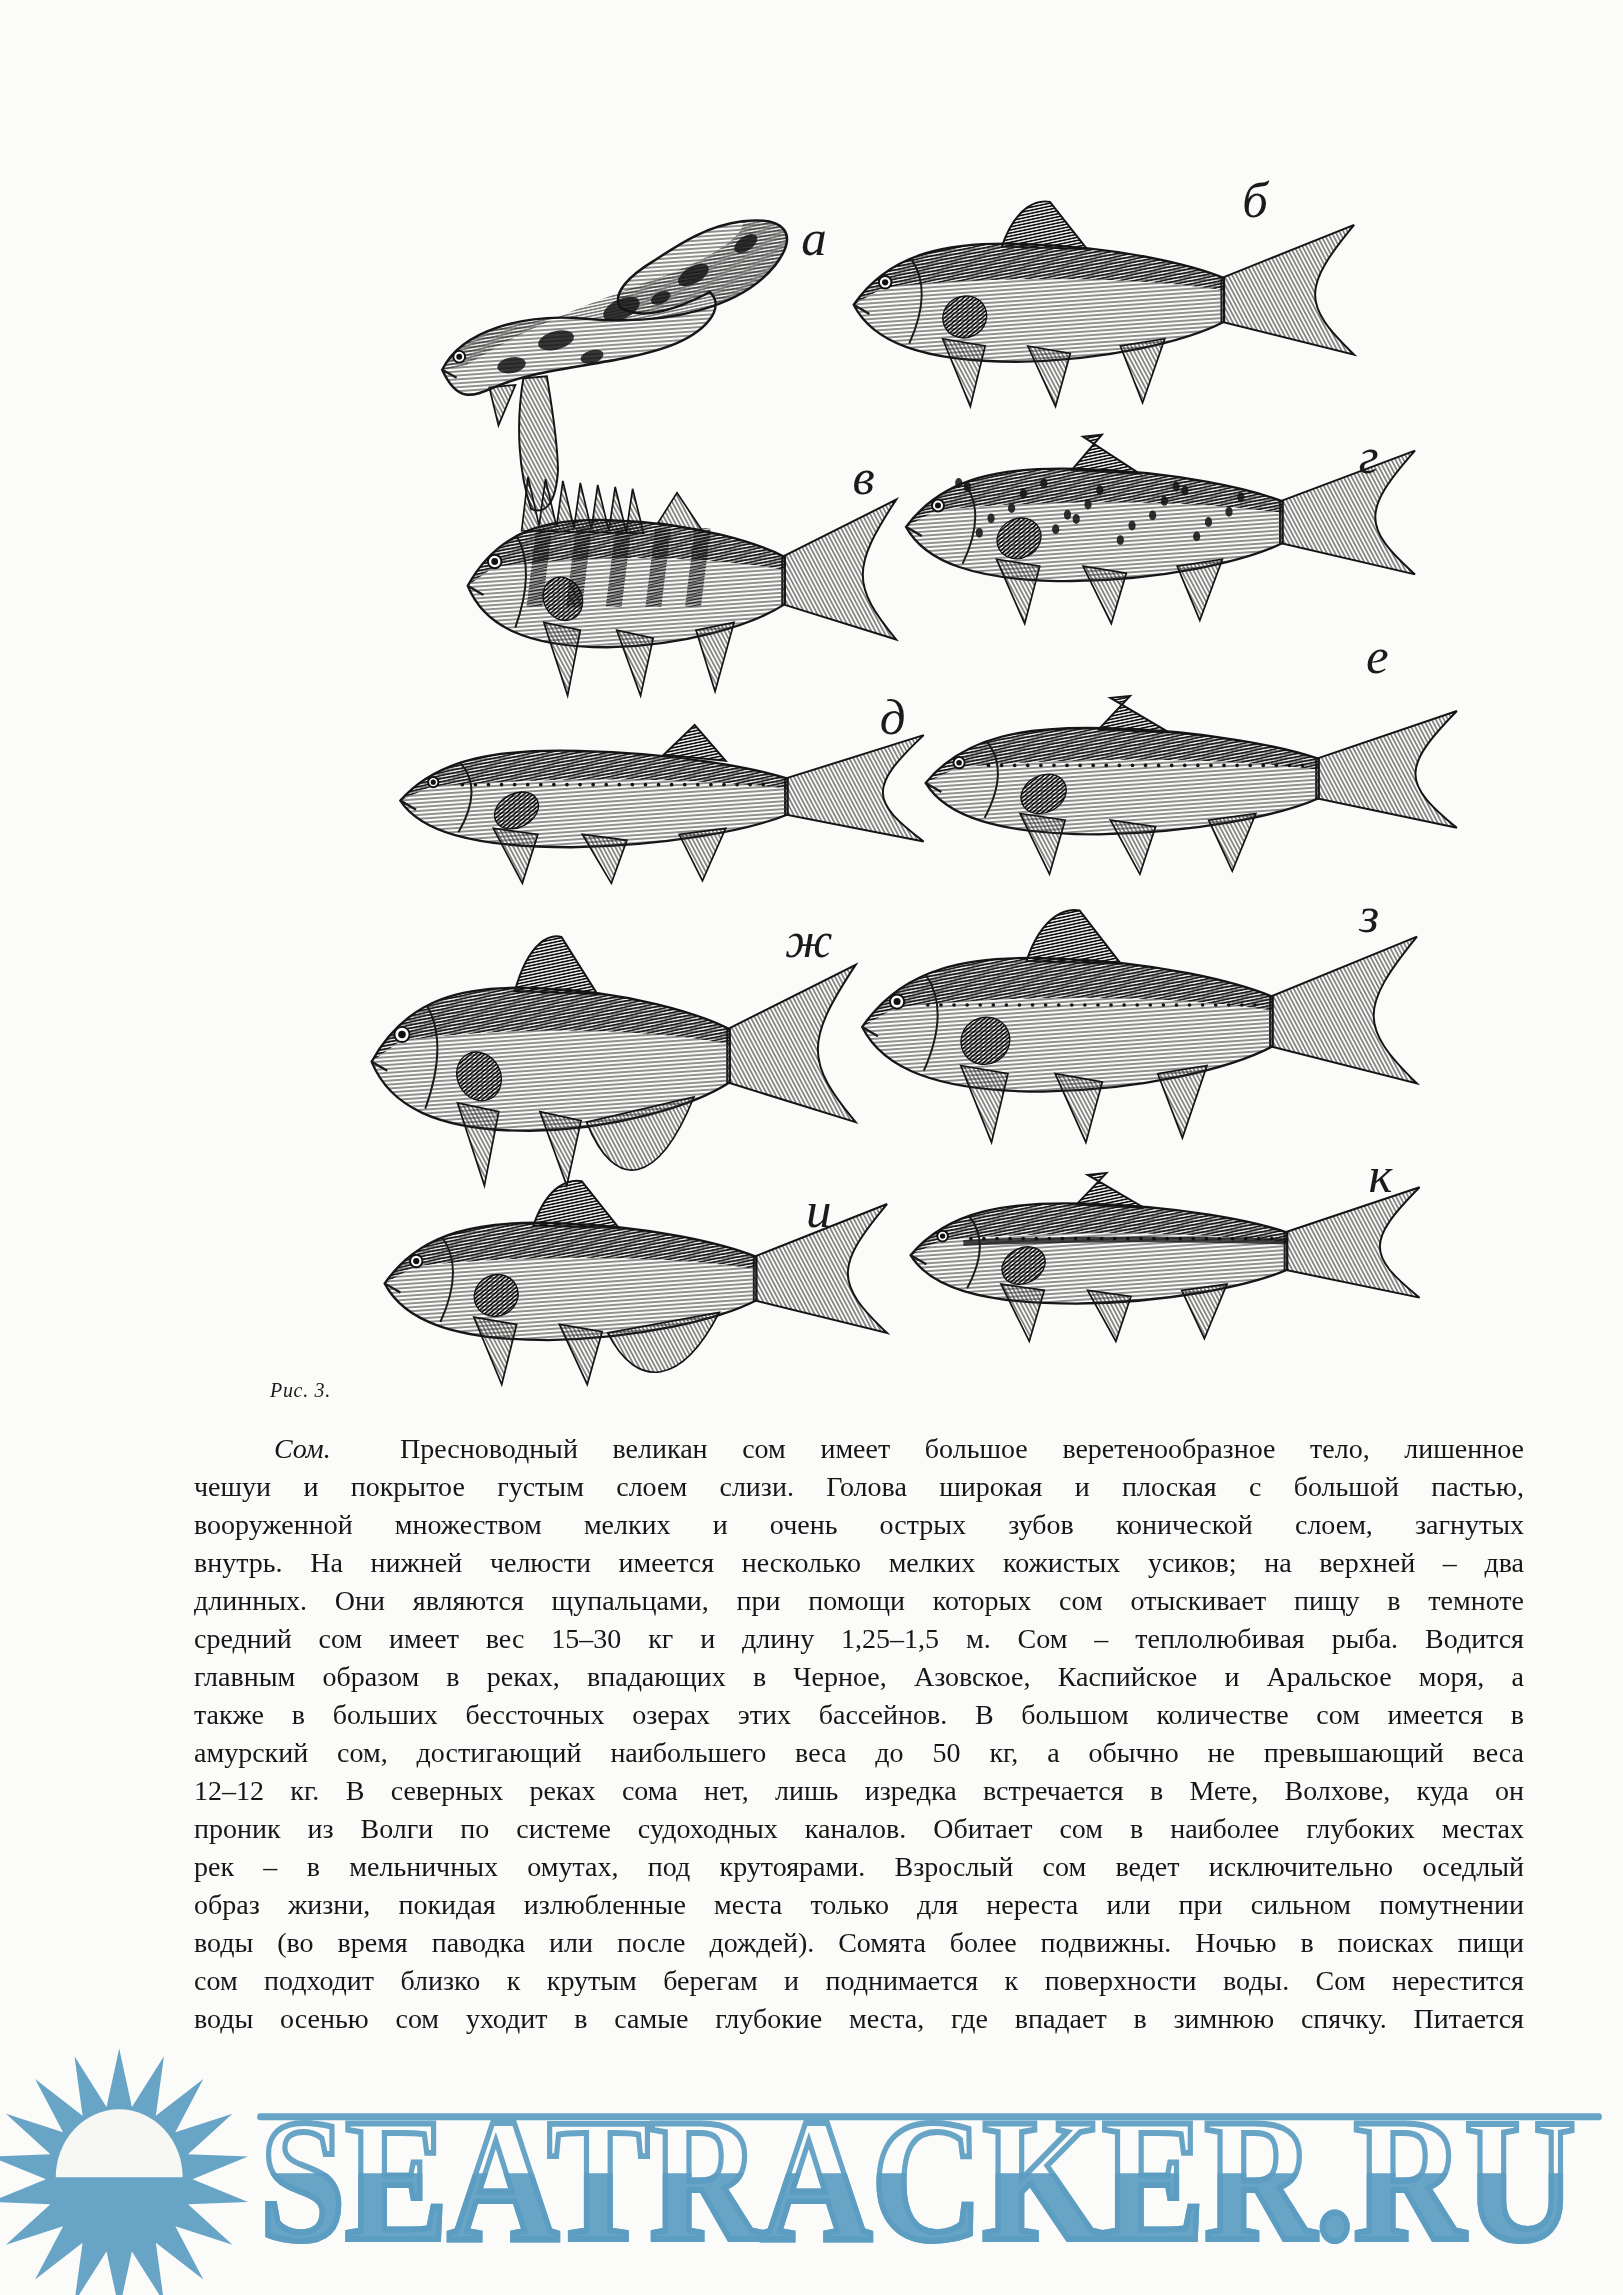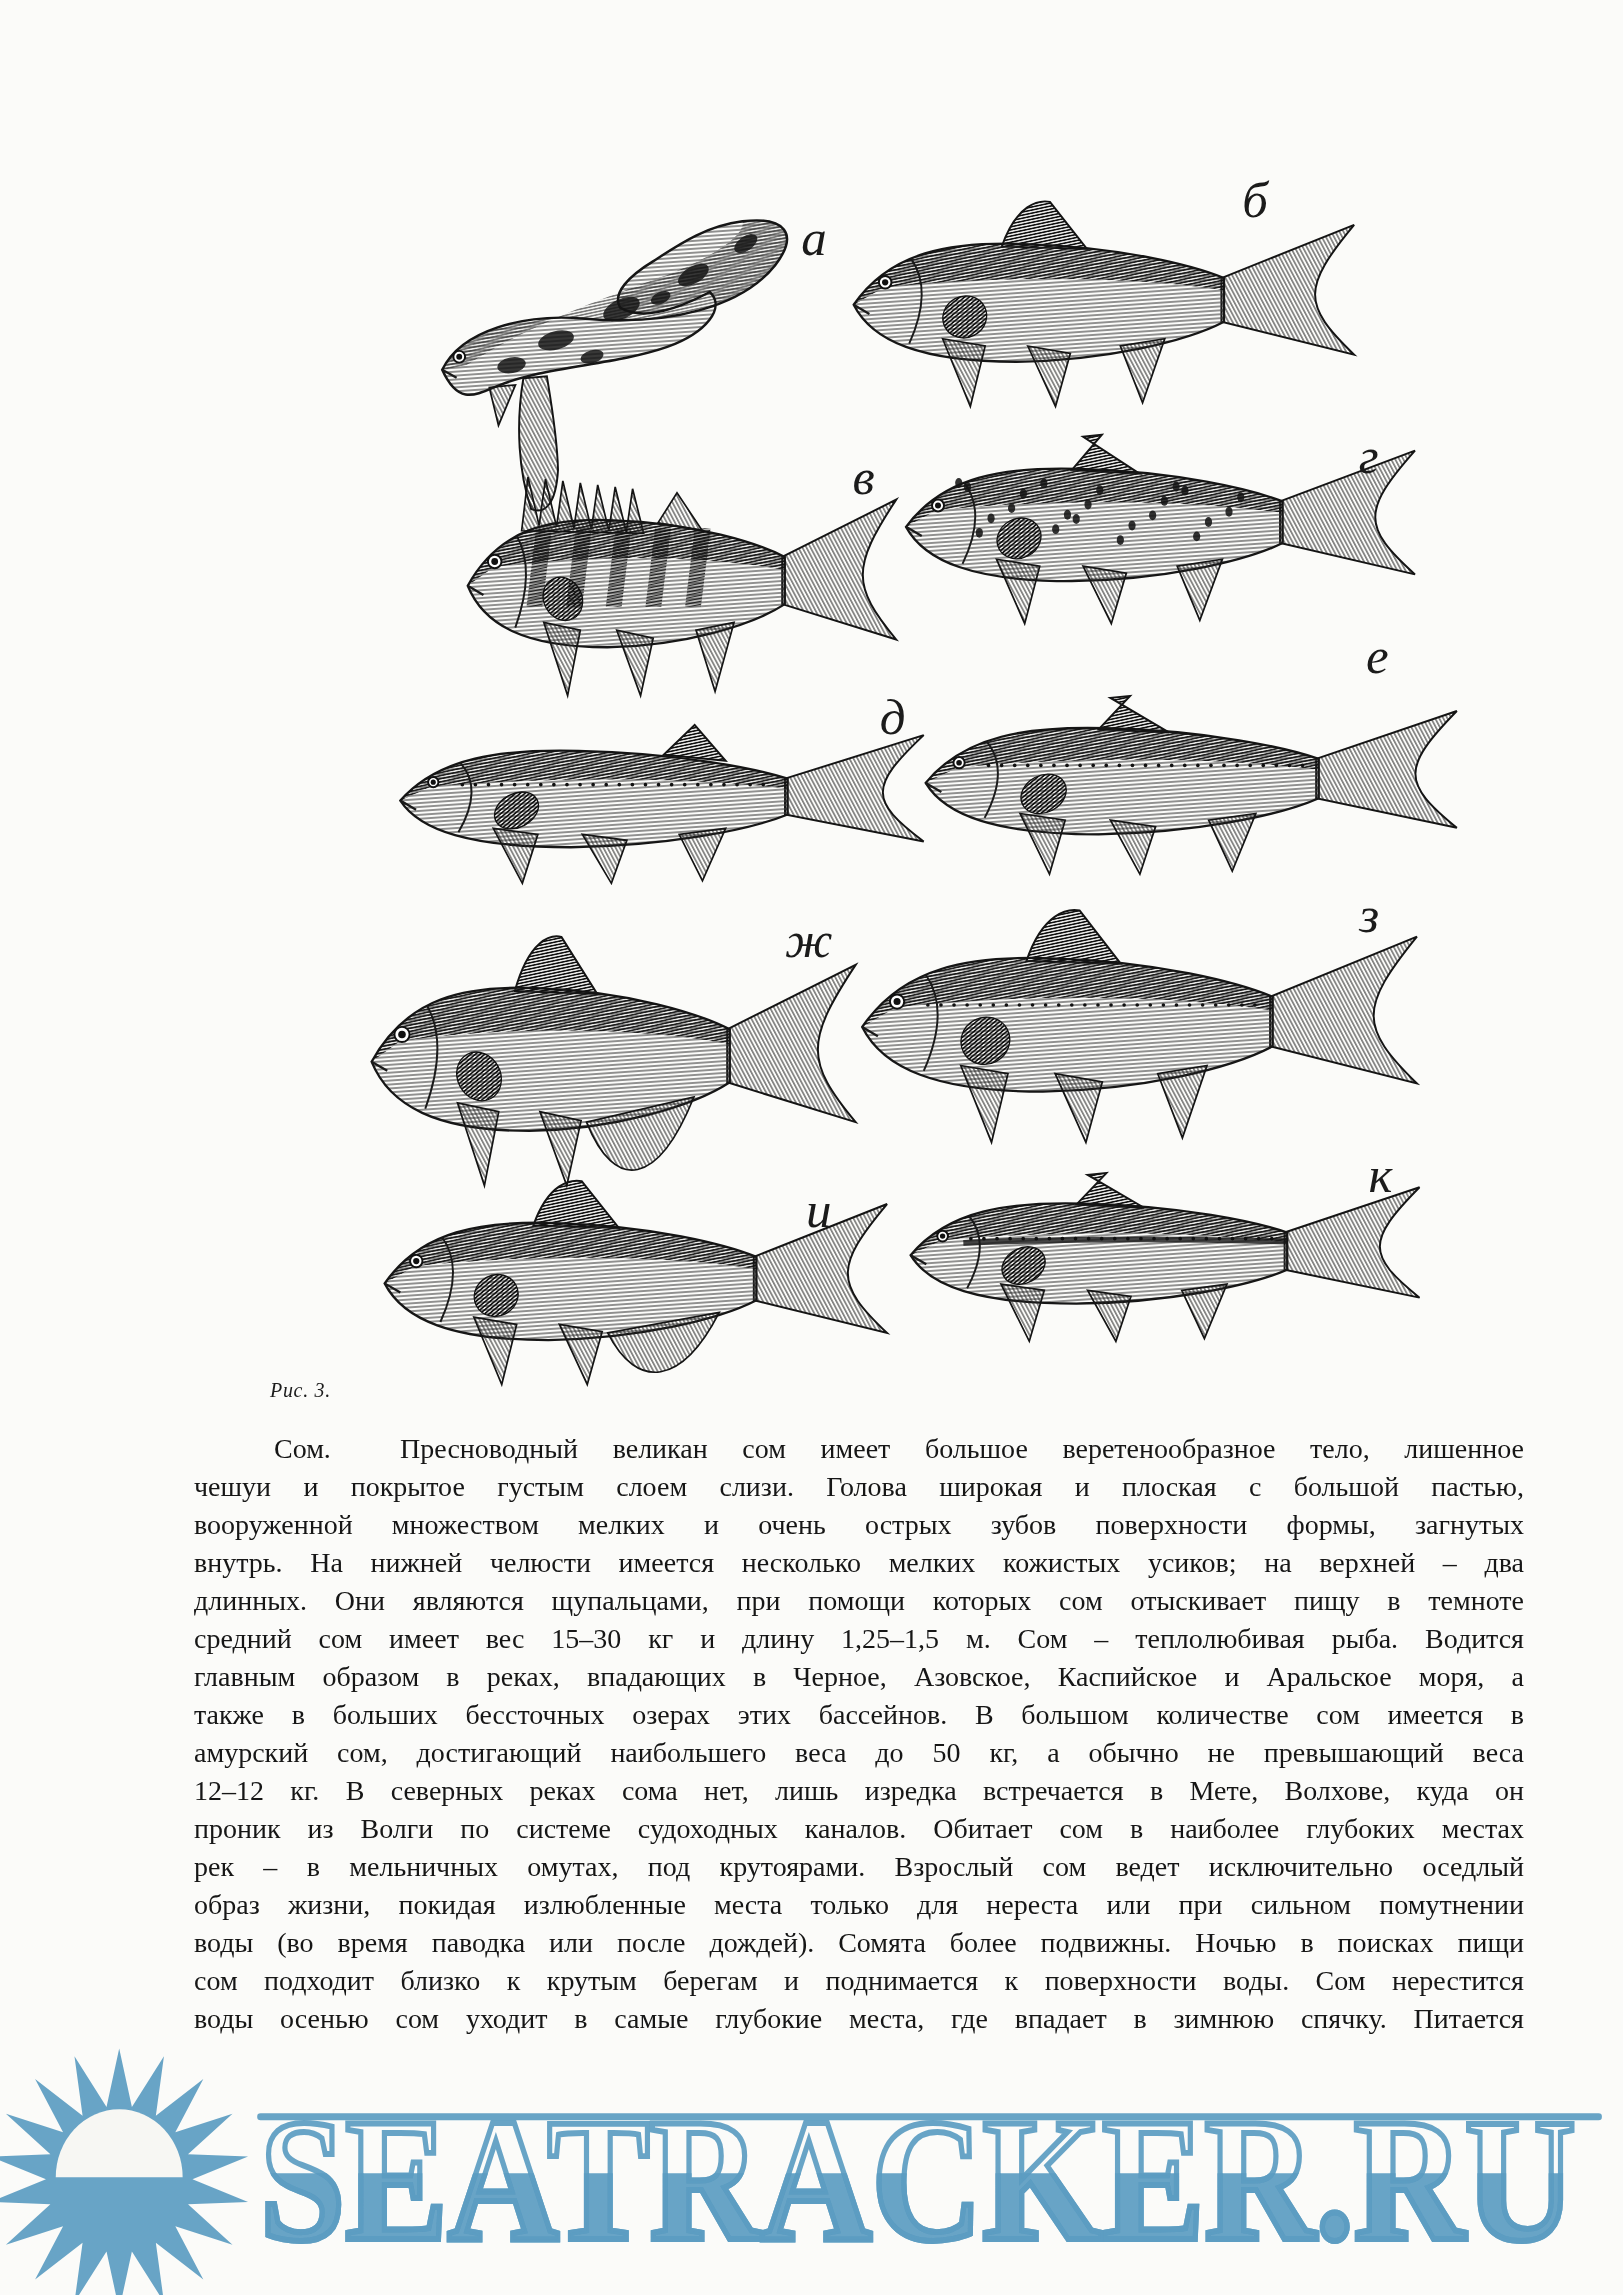--- a/index.html
+++ b/index.html
@@ -17,21 +17,21 @@
   .article{
     position:absolute;left:194px;top:1430px;width:1330px;
     font-size:28px;color:#161616;
   }
   .tline{
     height:38px;line-height:38px;
     text-align:justify;text-align-last:justify;
     white-space:nowrap;overflow:visible;
   }
   .tline.first{ text-indent:80px; }
-  .lead-it{ }
+  .lead-it{ font-style:italic; }
   #watermark-svg{
     position:absolute;left:0;top:0;
     mix-blend-mode:multiply;
     pointer-events:none;
   }
 </style>
 </head>
 <body>
 
 <div id="scan-page">
@@ -451,21 +451,21 @@
         <text x="2092" y="1822" font-size="78" font-style="italic" fill="#1b1b1b" font-family="&quot;Liberation Serif&quot;,&quot;DejaVu Serif&quot;,serif">к</text>
       </g>
   </svg>
 
   <div class="fig-caption">Рис. 3.</div>
 
   <div class="article">
     <div class="tline first"><span class="lead-it">Сом.</span>&nbsp;&nbsp;<span>Пресноводный великан сом имеет большое веретенообразное тело, лишенное</span></div>
 
   <div class="tline">чешуи и покрытое густым слоем слизи. Голова широкая и плоская с большой пастью,</div>
-      <div class="tline">вооруженной множеством мелких и очень острых зубов поверхности формы, загнутых</div>
+      <div class="tline">вооруженной множеством мелких и очень острых зубов конической слоем, загнутых</div>
       <div class="tline">внутрь. На нижней челюсти имеется несколько мелких кожистых усиков; на верхней – два</div>
       <div class="tline">длинных. Они являются щупальцами, при помощи которых сом отыскивает пищу в темноте</div>
       <div class="tline">средний сом имеет вес 15–30 кг и длину 1,25–1,5 м. Сом – теплолюбивая рыба. Водится</div>
       <div class="tline">главным образом в реках, впадающих в Черное, Азовское, Каспийское и Аральское моря, а</div>
       <div class="tline">также в больших бессточных озерах этих бассейнов. В большом количестве сом имеется в</div>
       <div class="tline">амурский сом, достигающий наибольшего веса до 50 кг, а обычно не превышающий веса</div>
       <div class="tline">12–12 кг. В северных реках сома нет, лишь изредка встречается в Мете, Волхове, куда он</div>
       <div class="tline">проник из Волги по системе судоходных каналов. Обитает сом в наиболее глубоких местах</div>
       <div class="tline">рек – в мельничных омутах, под крутоярами. Взрослый сом ведет исключительно оседлый</div>
       <div class="tline">образ жизни, покидая излюбленные места только для нереста или при сильном помутнении</div>

